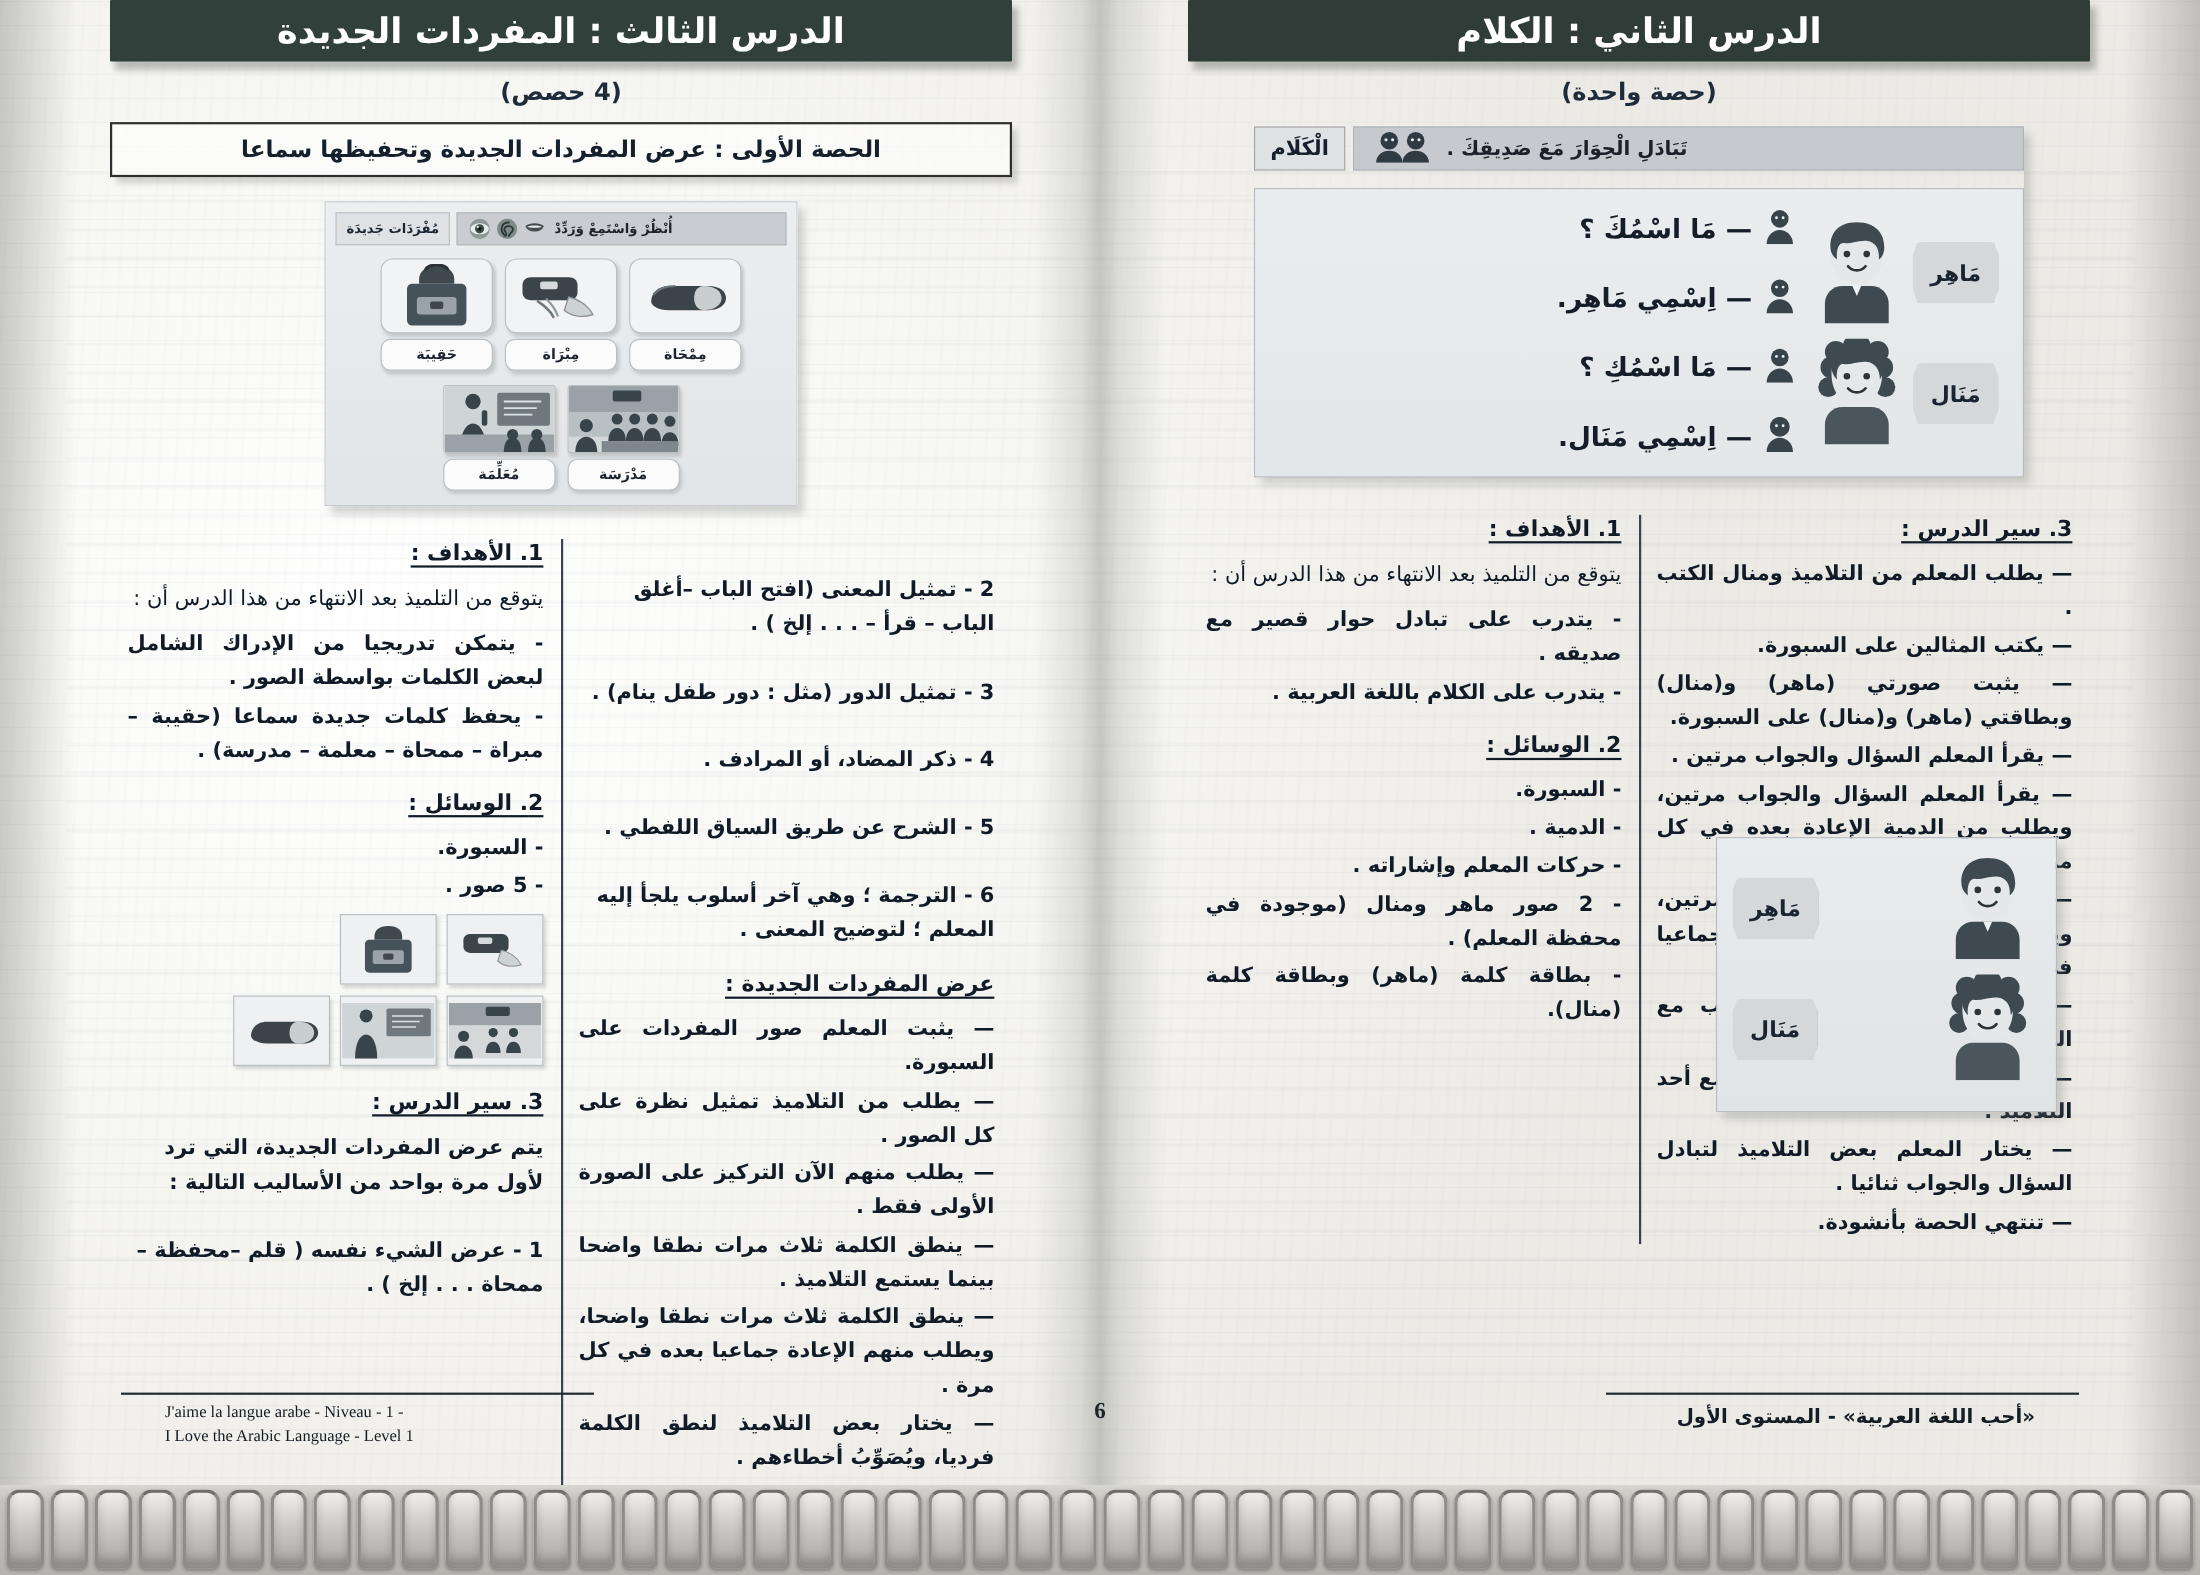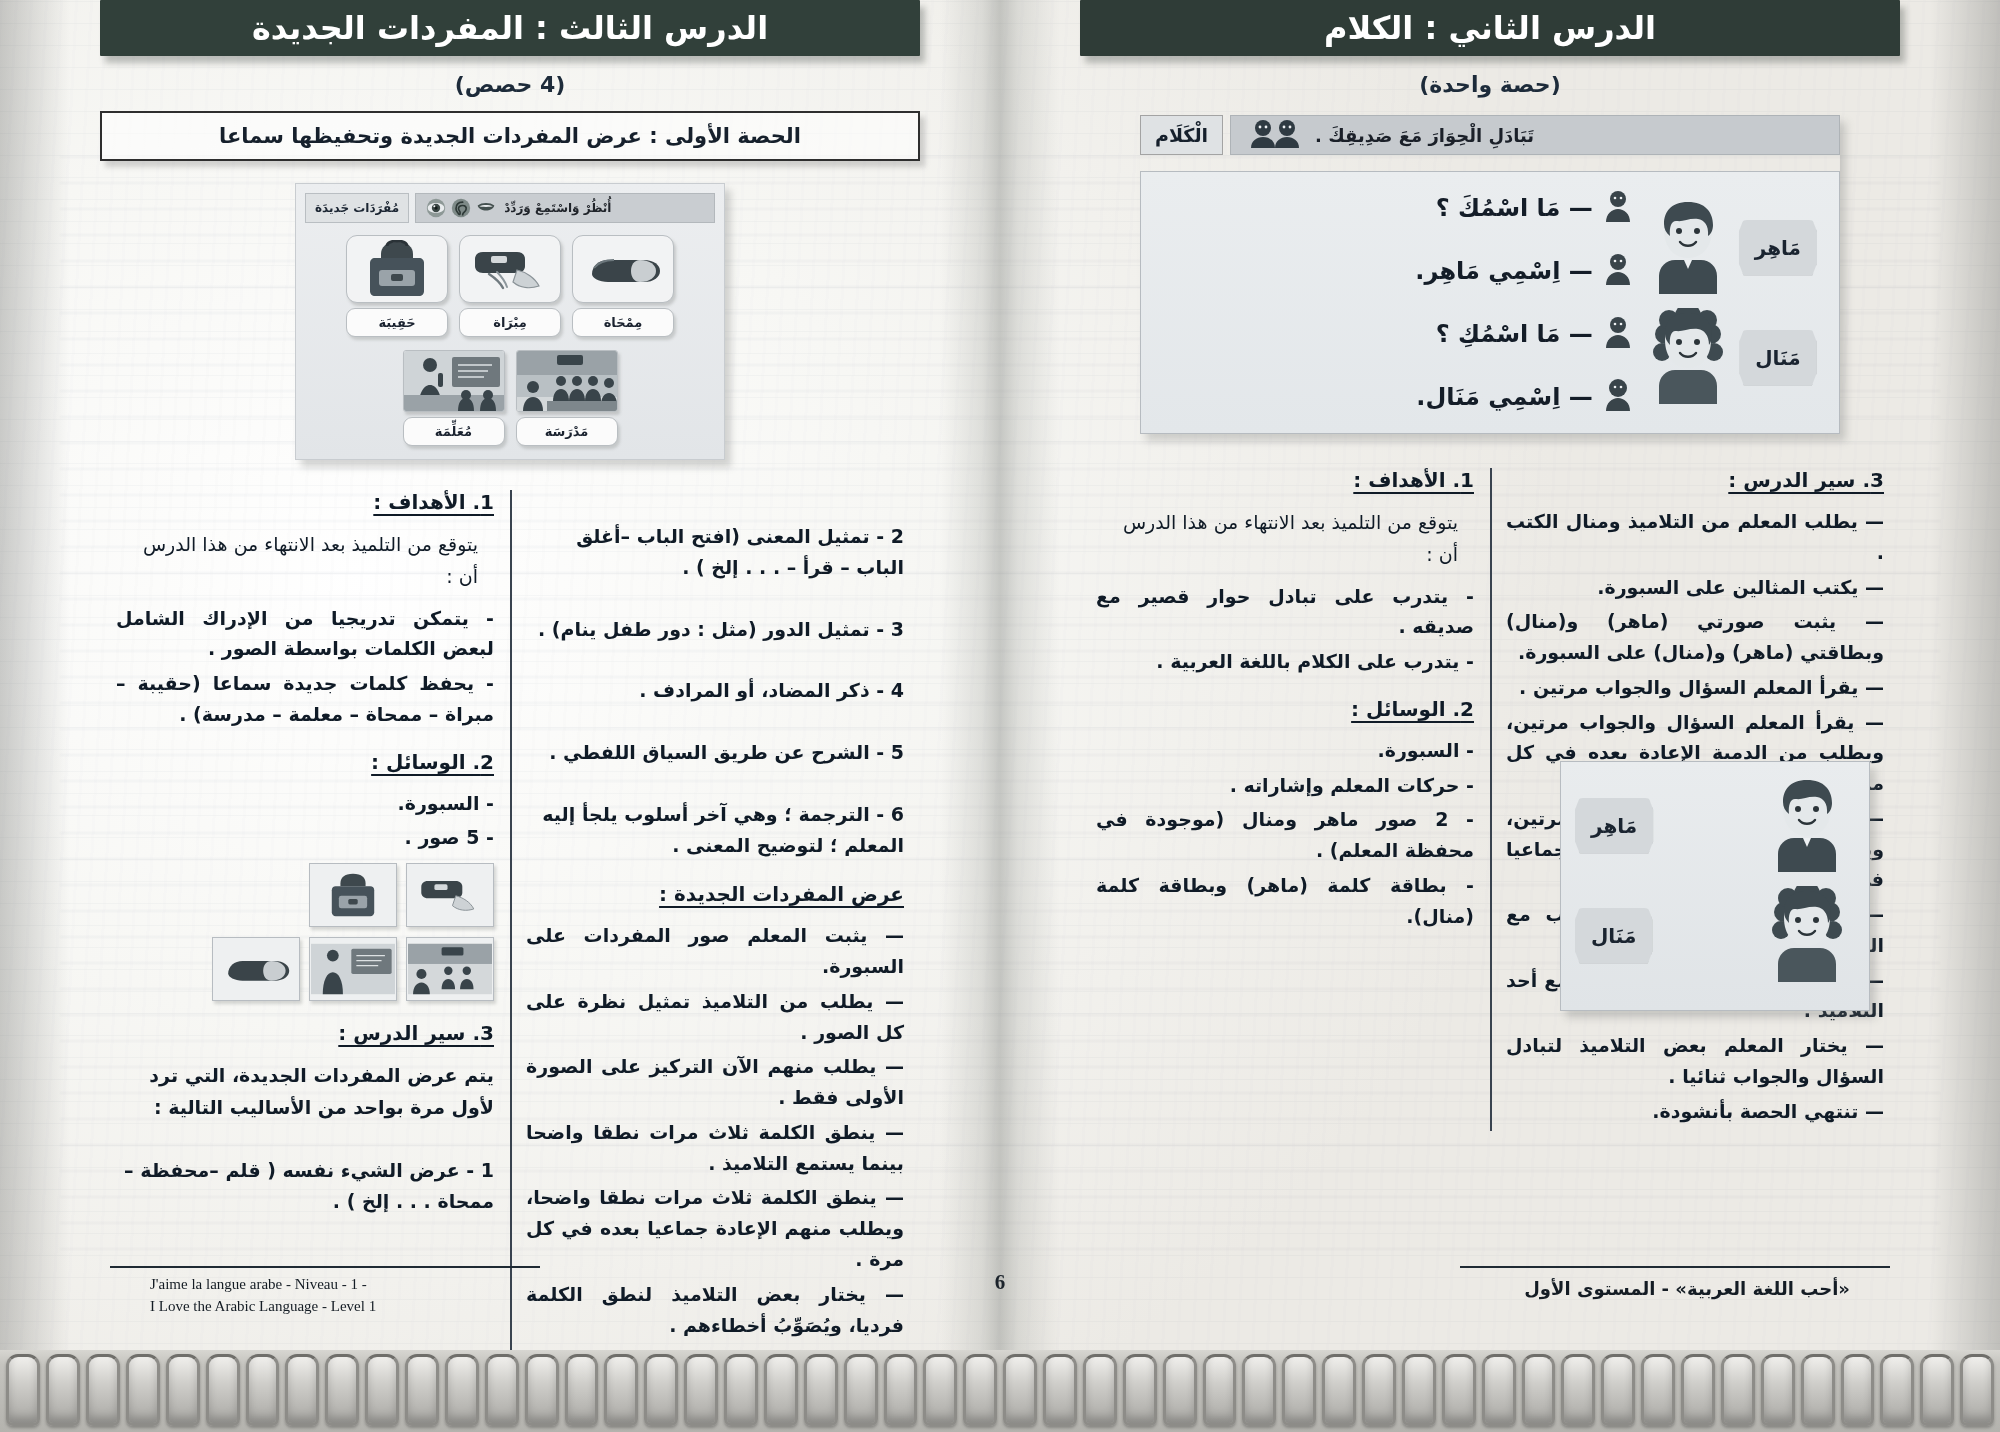--- a/index.html
+++ b/index.html
@@ -135,21 +135,21 @@
   .col{width:50%;padding:0 16px;box-sizing:border-box;}
   .vline{
     position:absolute;top:0;bottom:0;left:50%;width:0;border-left:2px solid #39434f;
   }
 
   .sec-title{
     font-size:20px;font-weight:700;color:#101b27;
     text-decoration:underline;text-underline-offset:5px;
     margin:0 0 14px;
   }
-  .lead{font-size:19px;color:#0f1a26;margin:0 16px 10px;line-height:1.7;}
+  .lead{font-size:19px;color:#0f1a26;margin:0 0 10px;line-height:1.7;}
   .dash-list{margin:0;padding:0;list-style:none;}
   .dash-list li{
     font-size:19px;font-weight:700;color:#101b27;line-height:1.62;
     margin-bottom:4px;text-align:justify;
   }
   .num-list{margin:0;padding:0;list-style:none;}
   .num-list li{
     font-size:19px;font-weight:700;color:#101b27;line-height:1.62;margin-bottom:6px;margin-top:31px;
   }
   .plain{font-size:19px;color:#101b27;line-height:1.7;margin:0 0 8px;font-weight:600;}
@@ -385,20 +385,21 @@
       <ul class="dash-list">
         <li>- يتدرب على تبادل حوار قصير مع صديقه .</li>
         <li>- يتدرب على الكلام باللغة العربية .</li>
       </ul>
 
       <div class="gap"></div>
 
       <div class="sec-title">2. الوسائل :</div>
       <ul class="dash-list">
         <li>- السبورة.</li>
+        <li>- الدمية .</li>
         <li>- حركات المعلم وإشاراته .</li>
         <li>- 2 صور ماهر ومنال (موجودة في محفظة المعلم) .</li>
         <li>- بطاقة كلمة (ماهر) وبطاقة كلمة (منال).</li>
       </ul>
 
       <div class="photo-card">
         <div class="photo-row">
           <span>
             <svg width="96" height="96" viewBox="0 0 78 96">
               <path d="M39 6c16 0 24 11 24 26 0 17-10 28-24 28S15 49 15 32C15 17 23 6 39 6z" fill="#e4e8ea"></path>

